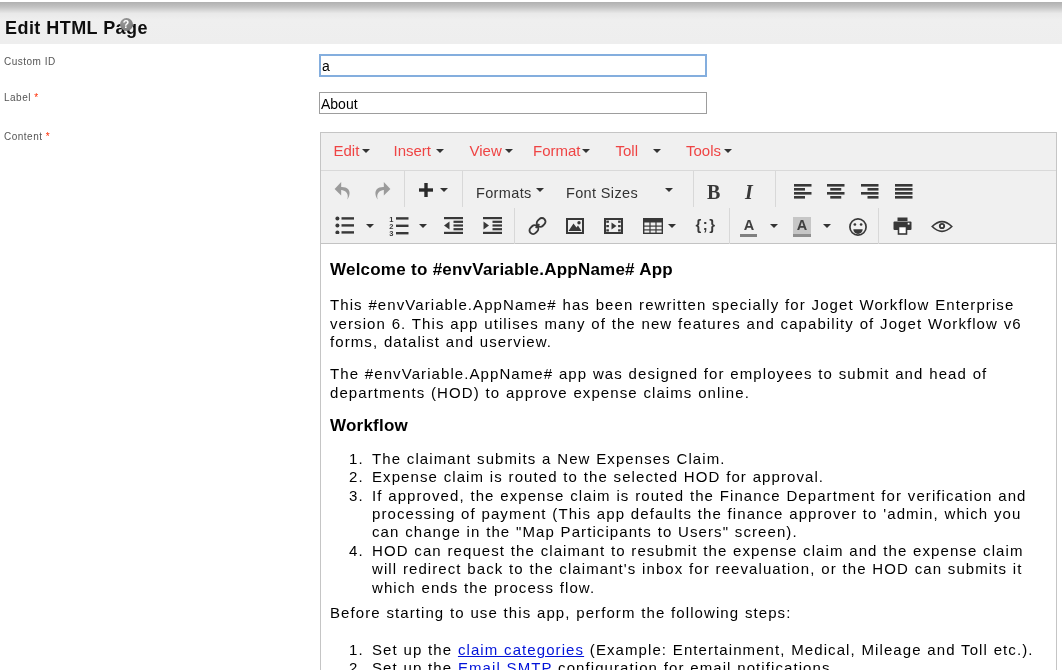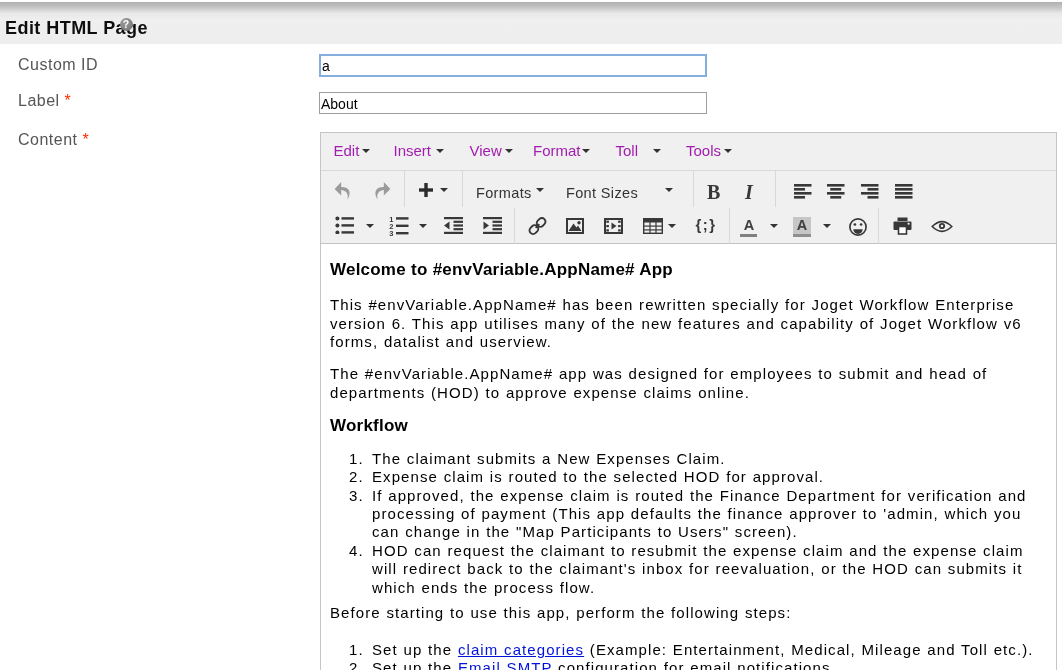--- a/index.html
+++ b/index.html
@@ -7,36 +7,36 @@
        font-family:"Liberation Sans",sans-serif;position:relative;}
   .abs{position:absolute;}
   
   #hdr{left:0;top:0;width:1062px;height:44px;
     background:linear-gradient(to bottom,#ffffff 0px,#ffffff 1.5px,#b2b2b2 2.5px,#c3c3c3 7px,#d8d8d8 10.5px,#e9e9e9 13.5px,#efefef 20px,#eeeeee 44px);}
   #title{left:5px;top:18px;font-size:18px;font-weight:bold;color:#0e0e0e;letter-spacing:0.45px;}
   #help{left:119.5px;top:18px;width:13px;height:13px;border-radius:50%;
     background:radial-gradient(circle at 35% 30%,#9a9a9a,#7c7c7c 75%);
     color:#fff;font-size:10.5px;font-weight:bold;text-align:center;line-height:13.5px;}
   
-  .lbl{font-size:16px;color:#555;left:18px;letter-spacing:0.5px;}
+  .lbl{font-size:10px;color:#555;left:4px;letter-spacing:0.5px;}
   .req{color:#ff2a00;}
   
   .inp{box-sizing:border-box;left:319px;width:388px;height:23px;background:#fff;
        font-size:14px;color:#000;padding:0 0 0 1px;line-height:21px;}
   #inp1{top:54px;border:2px solid #84aede;}
   #inp2{top:92px;border:1px solid #9d9d9d;height:22px;line-height:23px;}
   
   #edbox{left:320px;top:132px;width:735px;height:600px;border:1px solid #c5c5c5;background:#fff;}
   #chrome{left:320px;top:132px;width:737px;height:112px;box-sizing:border-box;
           border:1px solid #c5c5c5;border-bottom:1px solid #c3c3c3;background:#f0f0f0;}
   #mdiv{left:321px;top:170px;width:735px;height:1px;background:#d9d9d9;}
   .vsep{width:1px;background:#d8d8d8;}
   .vs1{top:171px;height:36px;}
   .vs2{top:208px;height:36px;}
-  .mtxt{font-size:15px;color:#a21caf;top:141.5px;}
+  .mtxt{font-size:15px;color:#ef4444;top:141.5px;}
   .ttxt{font-size:14.5px;color:#333;top:184.8px;letter-spacing:0.35px;}
   .caret{width:0;height:0;border-left:4px solid transparent;border-right:4px solid transparent;
          border-top:4.5px solid #333;}
   
   #content{left:320px;top:244px;width:735px;height:426px;border-left:1px solid #c5c5c5;border-right:1px solid #c5c5c5;background:#fff;overflow:hidden;}
   .cl{position:absolute;white-space:nowrap;font-size:15px;color:#000;line-height:15px;letter-spacing:1.08px;word-spacing:0.5px;}
   .ch{font-weight:bold;font-size:17px;line-height:18px;letter-spacing:0.22px;word-spacing:0.2px;}
   .cl a{color:#0213d9;text-decoration:underline;}
 </style>
 </head>

